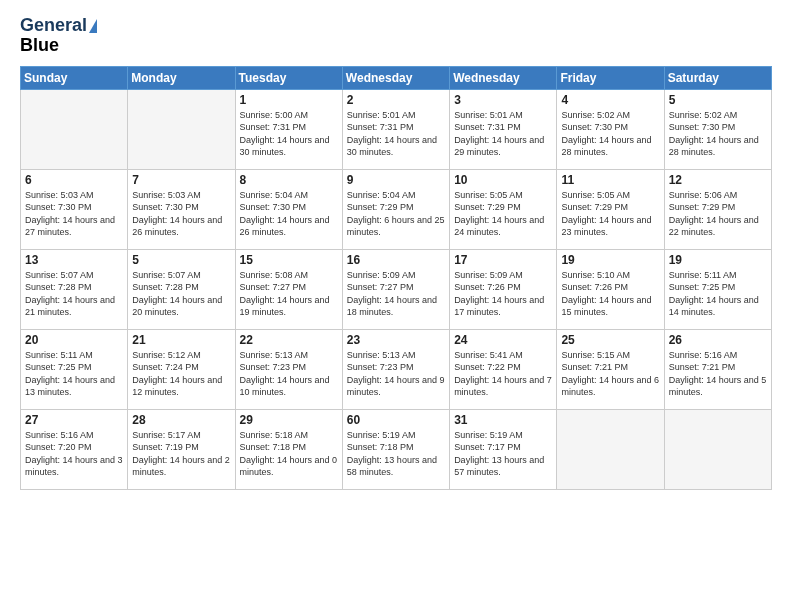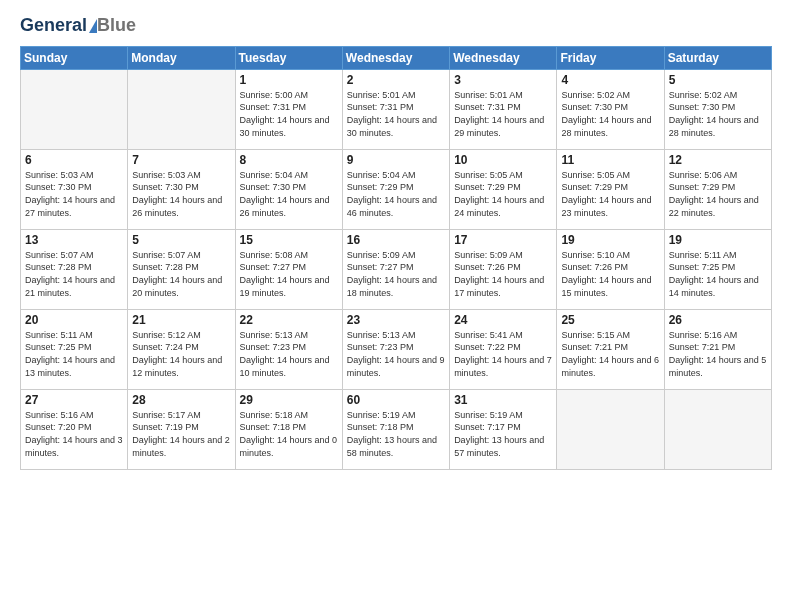--- a/index.html
+++ b/index.html
@@ -17,31 +17,31 @@
       background: #fff;
     }
     .header {
       display: flex;
       justify-content: space-between;
       align-items: flex-start;
       margin-bottom: 10px;
     }
     .logo {
       display: flex;
-      flex-direction: row;
+      flex-direction: column;
       align-items: flex-start;
     }
     .logo-text {
       font-size: 18px;
       font-weight: bold;
       color: #1a3a5c;
       line-height: 1.1;
     }
     .logo-blue {
-      color: #737373;
+      color: #000000;
       text-align: center;
     }
     .logo-triangle {
       display: inline-block;
       width: 0;
       height: 0;
       border-left: 8px solid transparent;
       border-bottom: 14px solid #3a7abf;
       margin-left: 2px;
       vertical-align: middle;
@@ -178,21 +178,21 @@
           <td>
             <div class="day-number">8</div>
             <div class="cell-text">Sunrise: 5:04 AM</div>
             <div class="cell-text">Sunset: 7:30 PM</div>
             <div class="cell-text">Daylight: 14 hours and 26 minutes.</div>
           </td>
           <td>
             <div class="day-number">9</div>
             <div class="cell-text">Sunrise: 5:04 AM</div>
             <div class="cell-text">Sunset: 7:29 PM</div>
-            <div class="cell-text">Daylight: 14 hours and 46 minutes.</div>
+            <div class="cell-text">Daylight: 6 hours and 25 minutes.</div>
           </td>
           <td>
             <div class="day-number">10</div>
             <div class="cell-text">Sunrise: 5:05 AM</div>
             <div class="cell-text">Sunset: 7:29 PM</div>
             <div class="cell-text">Daylight: 14 hours and 24 minutes.</div>
           </td>
           <td>
             <div class="day-number">11</div>
             <div class="cell-text">Sunrise: 5:05 AM</div>

